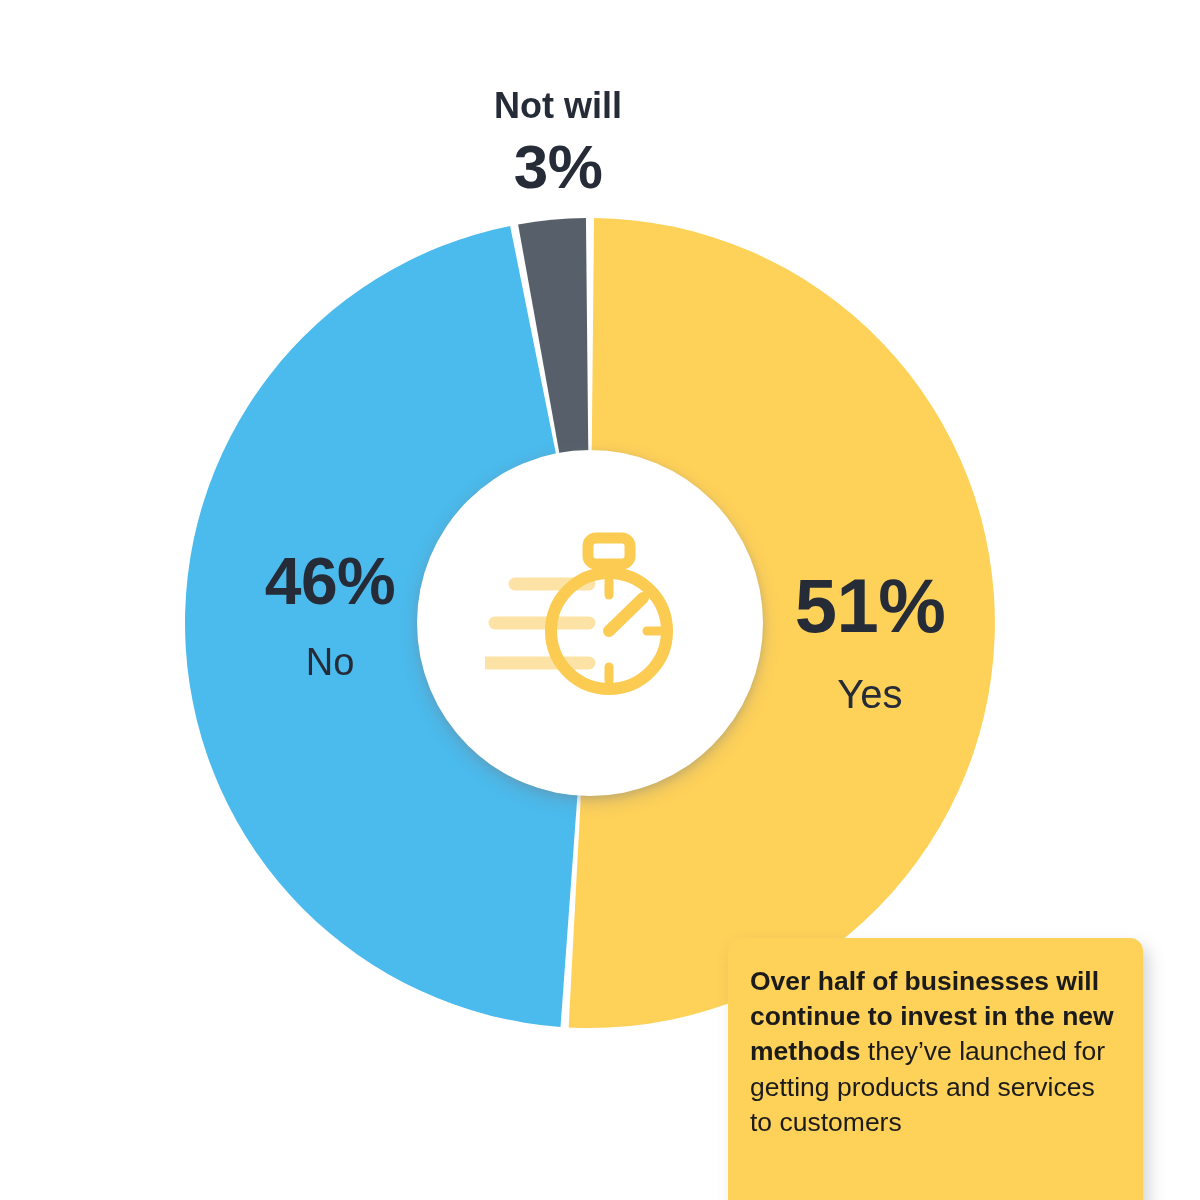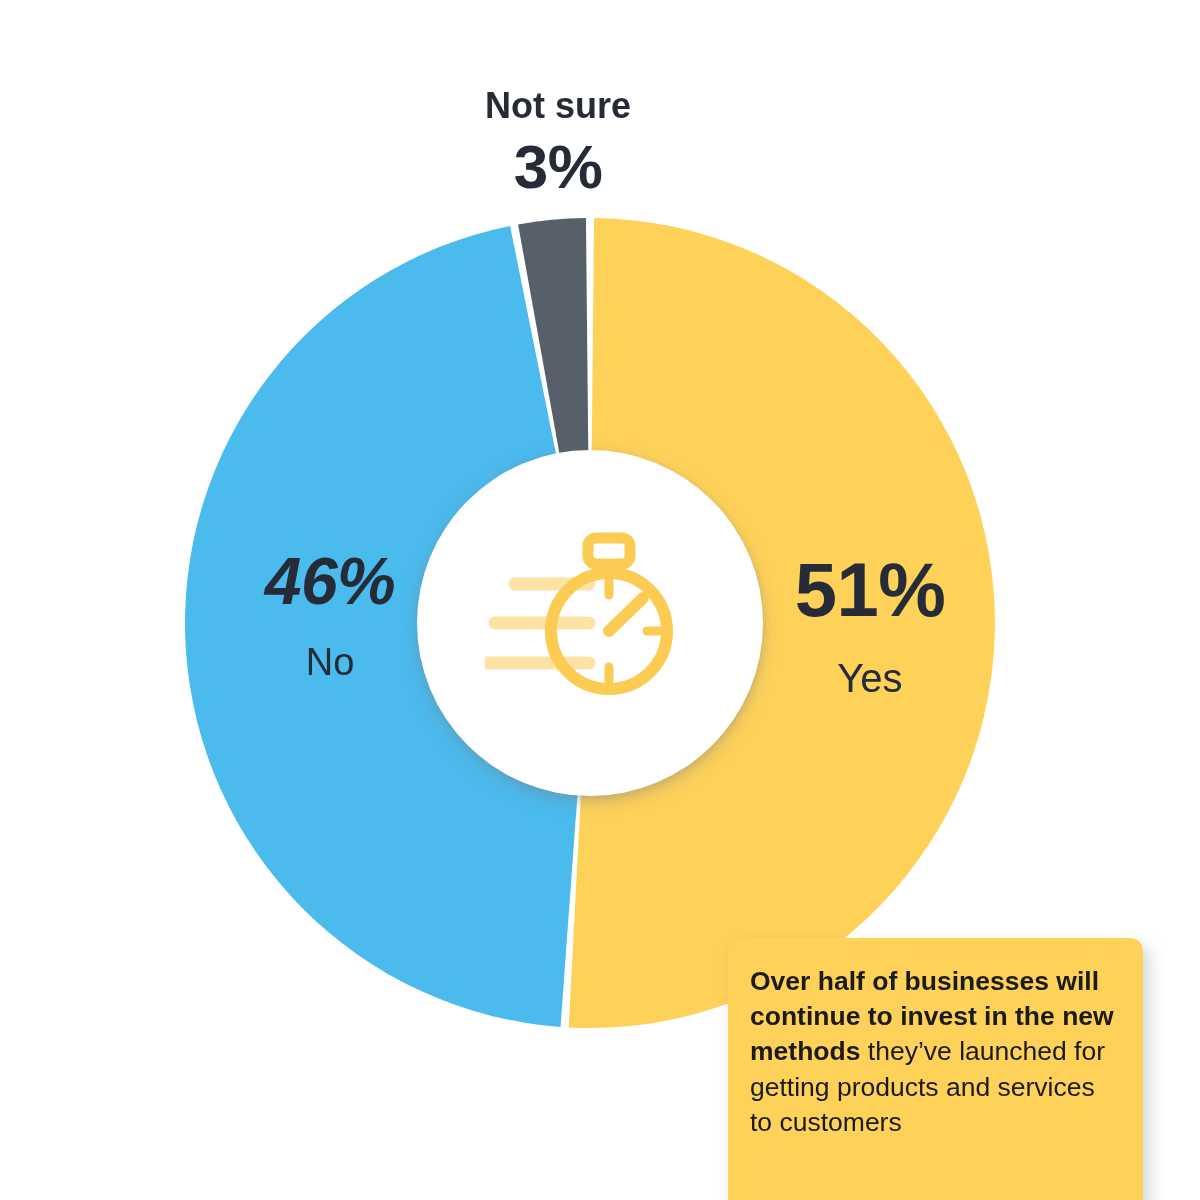--- a/index.html
+++ b/index.html
@@ -75,32 +75,32 @@
     font-weight: bold;
     letter-spacing: -0.5px;
   }
   .slice-label .name {
     display: block;
     font-weight: normal;
   }
 
   #label-yes {
     left: 720px;
-    top: 552px;
+    top: 568px;
     width: 300px;
   }
   #label-yes .pct { font-size: 76px; }
   #label-yes .name { font-size: 40px; margin-top: 30px; }
 
   #label-no {
     left: 180px;
     top: 548px;
     width: 300px;
   }
-  #label-no .pct { font-size: 66px; font-style: italic; }
+  #label-no .pct { font-size: 66px; }
   #label-no .name { font-size: 38px; margin-top: 29px; }
 
   #label-notsure {
     left: 408px;
     top: 88px;
     width: 300px;
   }
   #label-notsure .name {
     font-size: 36px;
     font-weight: bold;
@@ -176,21 +176,21 @@
     <span class="pct">51%</span>
     <span class="name">Yes</span>
   </div>
 
   <div class="slice-label" id="label-no">
     <span class="pct">46%</span>
     <span class="name">No</span>
   </div>
 
   <div class="slice-label" id="label-notsure">
-    <span class="name">Not sure</span>
+    <span class="name">Not will</span>
     <span class="pct">3%</span>
   </div>
 
   <div class="callout">
     <span class="strong">Over half of businesses will continue to invest in the new methods</span><span class="rest"> they’ve launched for getting products and services to customers</span>
   </div>
 
 </div>
 
 </body></html>

